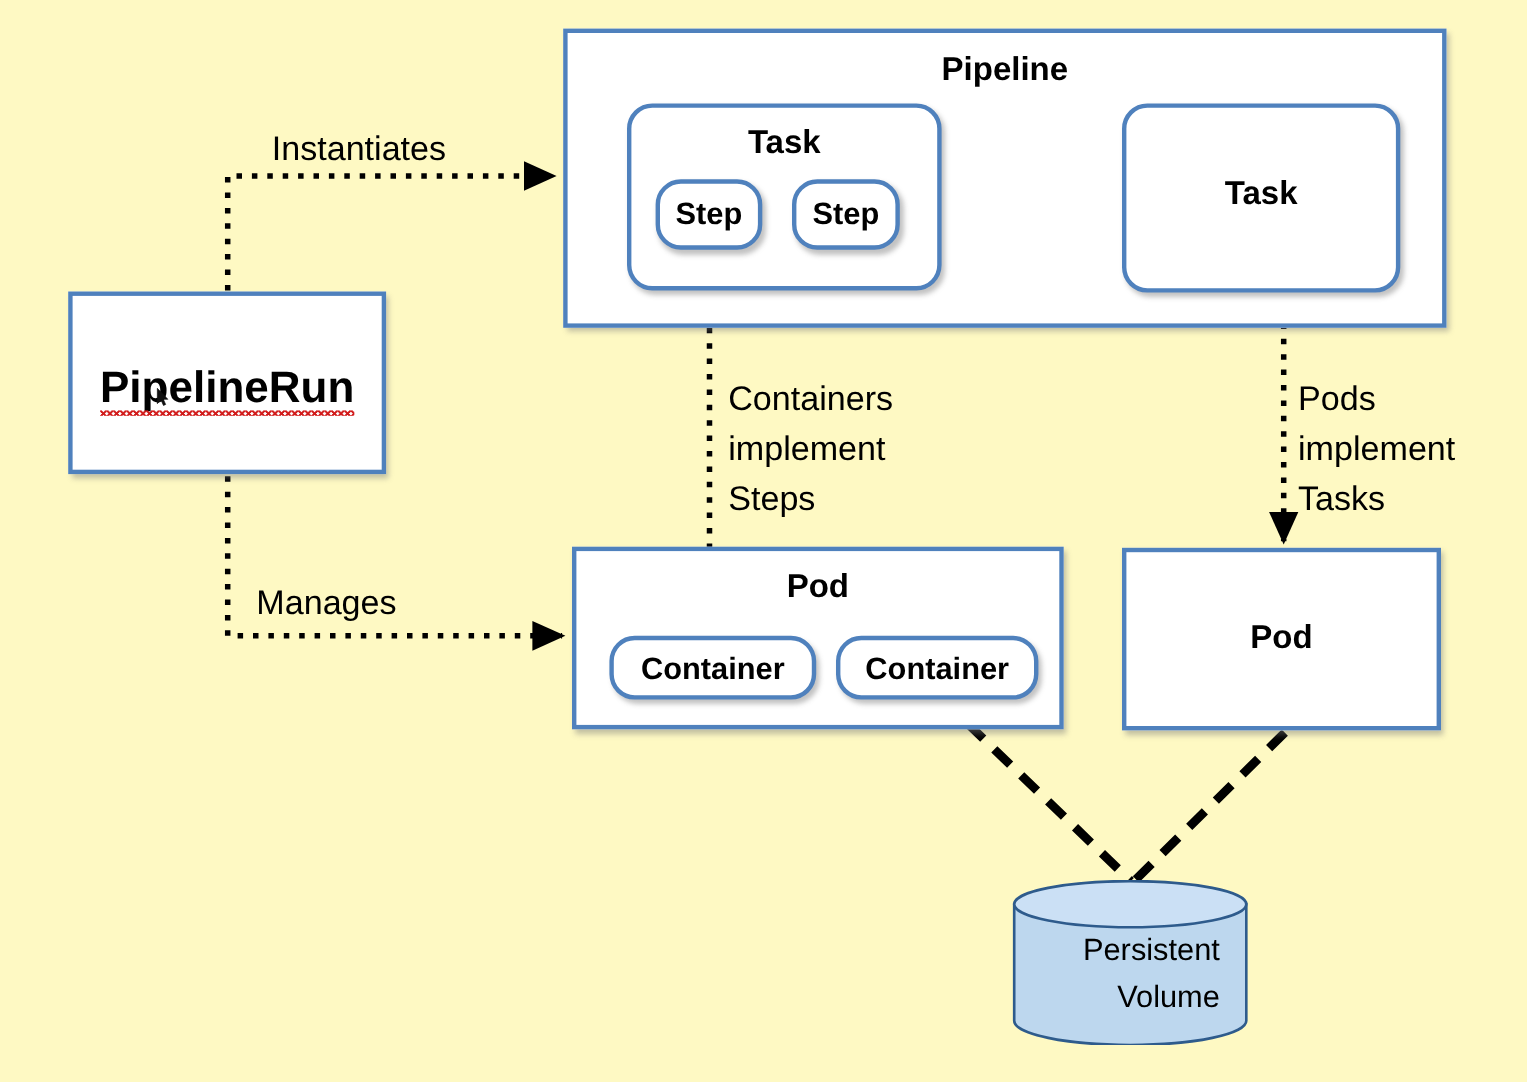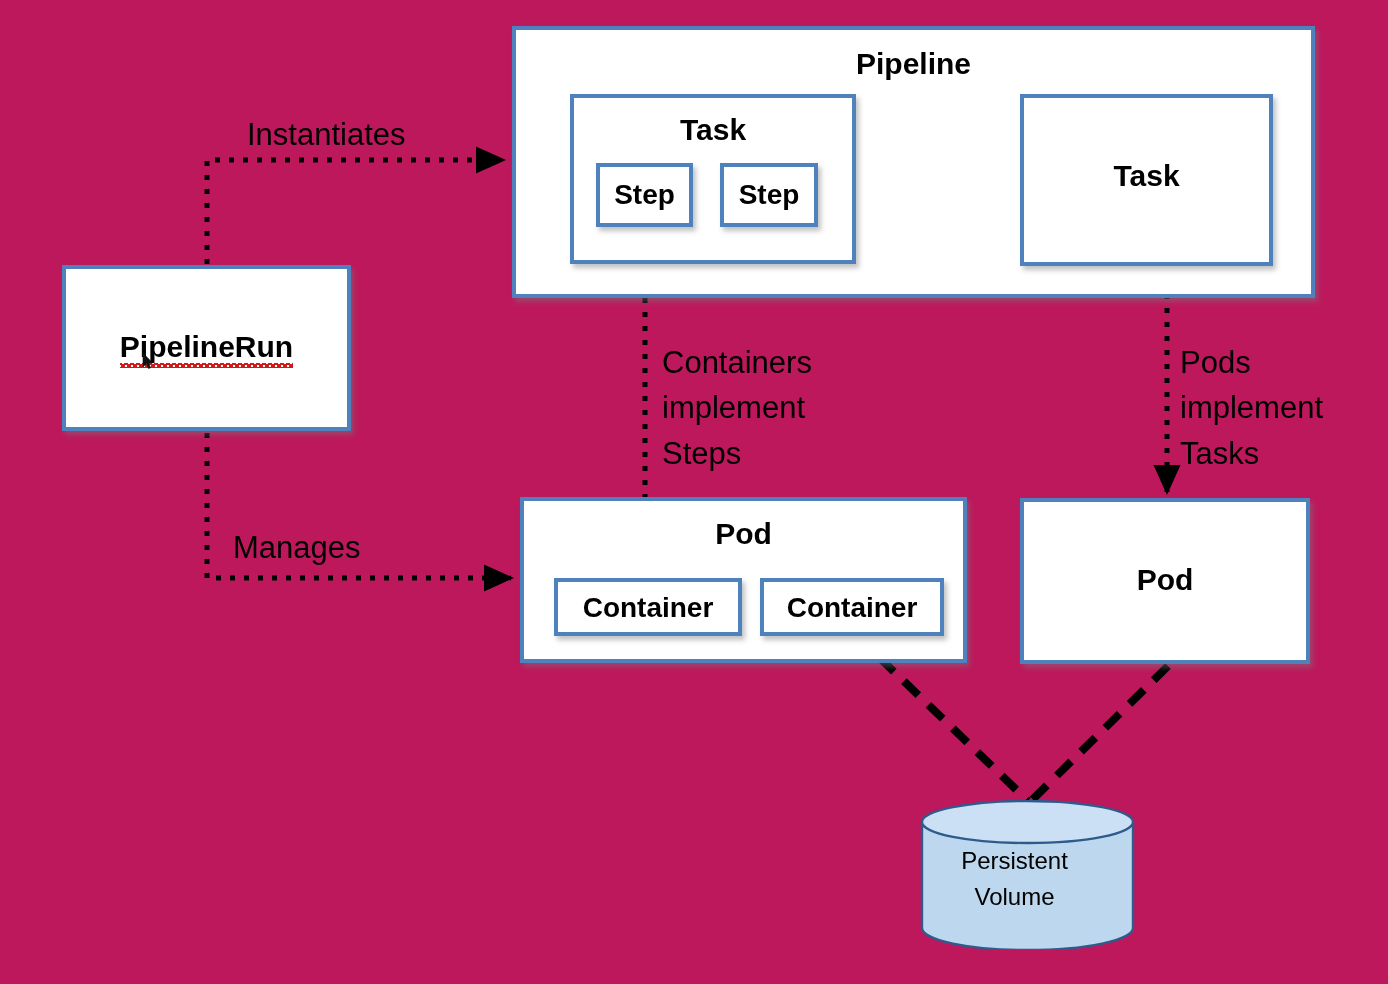--- a/index.html
+++ b/index.html
@@ -9,21 +9,21 @@
     background: #ffffff;
   }
   body {
     font-family: "Liberation Sans", sans-serif;
     -webkit-font-smoothing: antialiased;
   }
   #canvas {
     position: relative;
     width: 1388px;
     height: 984px;
-    background: #be185d;
+    background: #fef9c3;
     overflow: hidden;
     text-decoration: underline;
   }
 
   
   .box {
     position: absolute;
     box-sizing: border-box;
     background: #ffffff;
     border: 4px solid #4F81BD;
@@ -36,38 +36,39 @@
     text-align: center;
     font-weight: bold;
     color: #000000;
     line-height: 1.05;
     white-space: nowrap;
   }
 
   
   .box.thin {
     border-width: 4px;
+    border-radius: 23px;
   }
 
   
   #pipeline-box      { left: 512px; top: 26px;  width: 803px; height: 272px; }
   #pipeline-label    { top: 18px; font-size: 30px; }
 
   #task-left-box     { left: 570px; top: 94px;  width: 286px; height: 170px; }
   #task-left-label   { top: 16px; font-size: 30px; }
 
   #task-right-box    { left: 1020px; top: 94px; width: 253px; height: 172px; }
   #task-right-label  { top: 62px; font-size: 30px; }
 
   #step1-box         { left: 596px; top: 163px; width: 97px;  height: 64px; }
   #step2-box         { left: 720px; top: 163px; width: 98px;  height: 64px; }
   .step-label        { top: 13px; font-size: 28px; }
 
   #pipelinerun-box   { left: 62px;  top: 265px; width: 289px; height: 166px; }
-  #pipelinerun-label { top: 62px; font-size: 30px; }
+  #pipelinerun-label { top: 62px; font-size: 40px; }
 
   #pod-left-box      { left: 520px; top: 497px; width: 447px; height: 166px; }
   #pod-left-label    { top: 17px; font-size: 30px; }
 
   #pod-right-box     { left: 1020px; top: 498px; width: 290px; height: 166px; }
   #pod-right-label   { top: 62px; font-size: 30px; }
 
   #container1-box    { left: 554px; top: 578px; width: 188px; height: 58px; }
   #container2-box    { left: 760px; top: 578px; width: 184px; height: 58px; }
   .container-label   { top: 11px; font-size: 28px; }
@@ -112,22 +113,22 @@
     left: 920px;
     top: 800px;
     width: 215px;
     height: 150px;
   }
   #pv-label {
     position: absolute;
     left: 920px;
     top: 843px;
     width: 189px;
-    text-align: center;
-    font-size: 24px;
+    text-align: right;
+    font-size: 28px;
     line-height: 1.5;
     color: #000000;
     white-space: pre-line;
   }
 
   
   #connectors {
     position: absolute;
     left: 0;
     top: 0;

